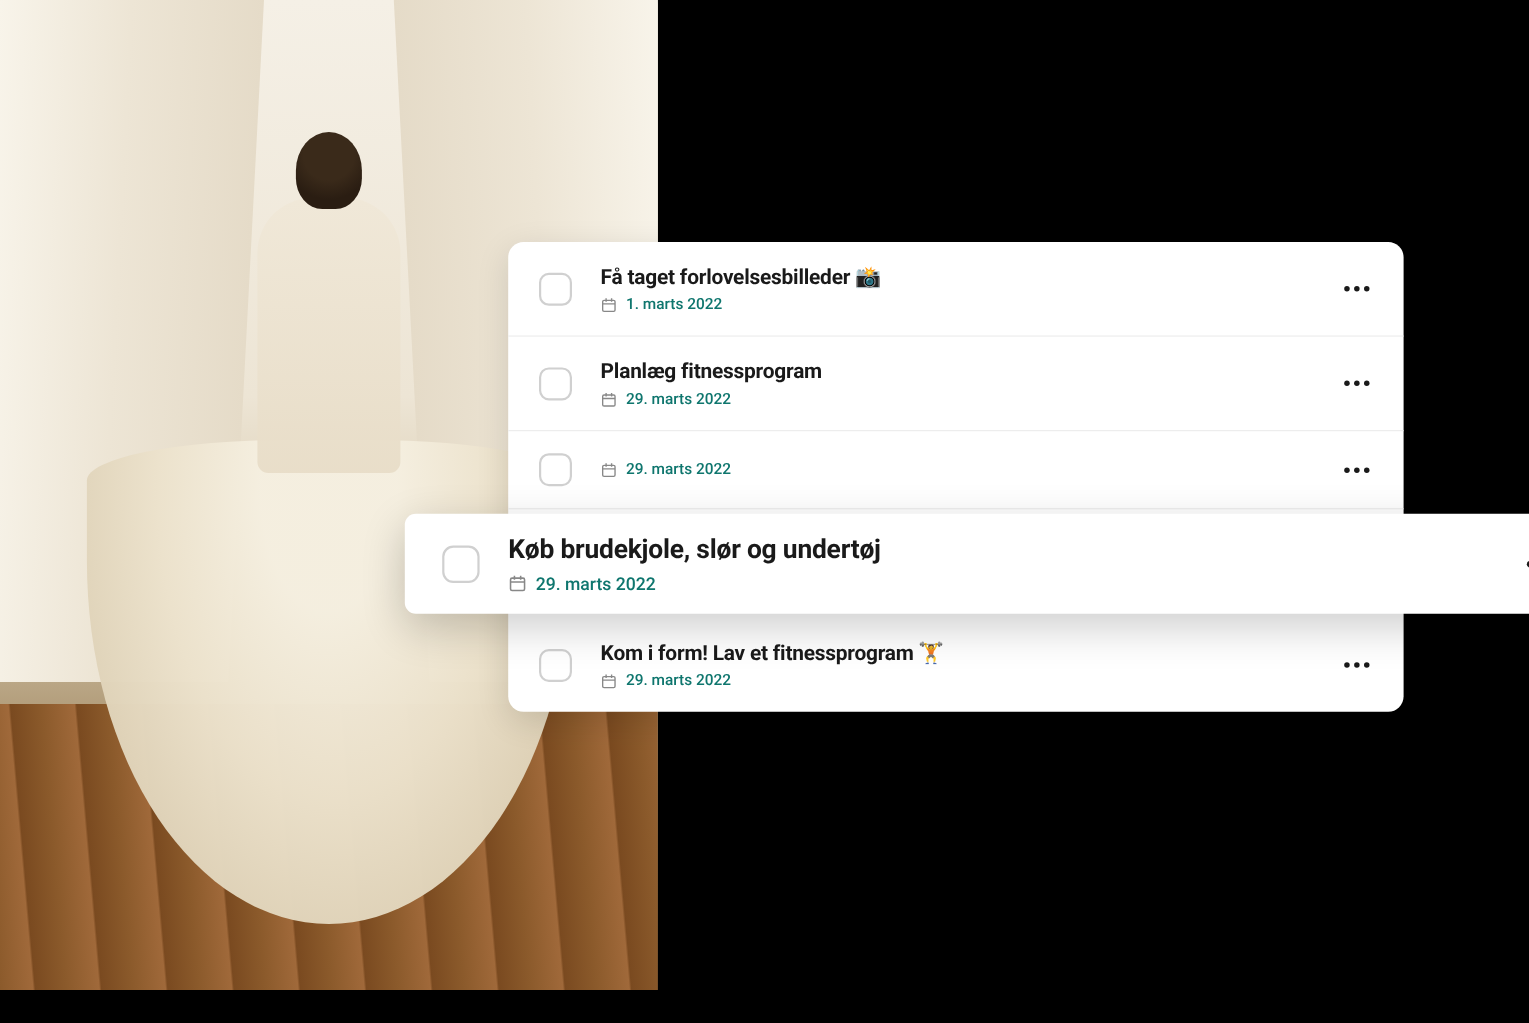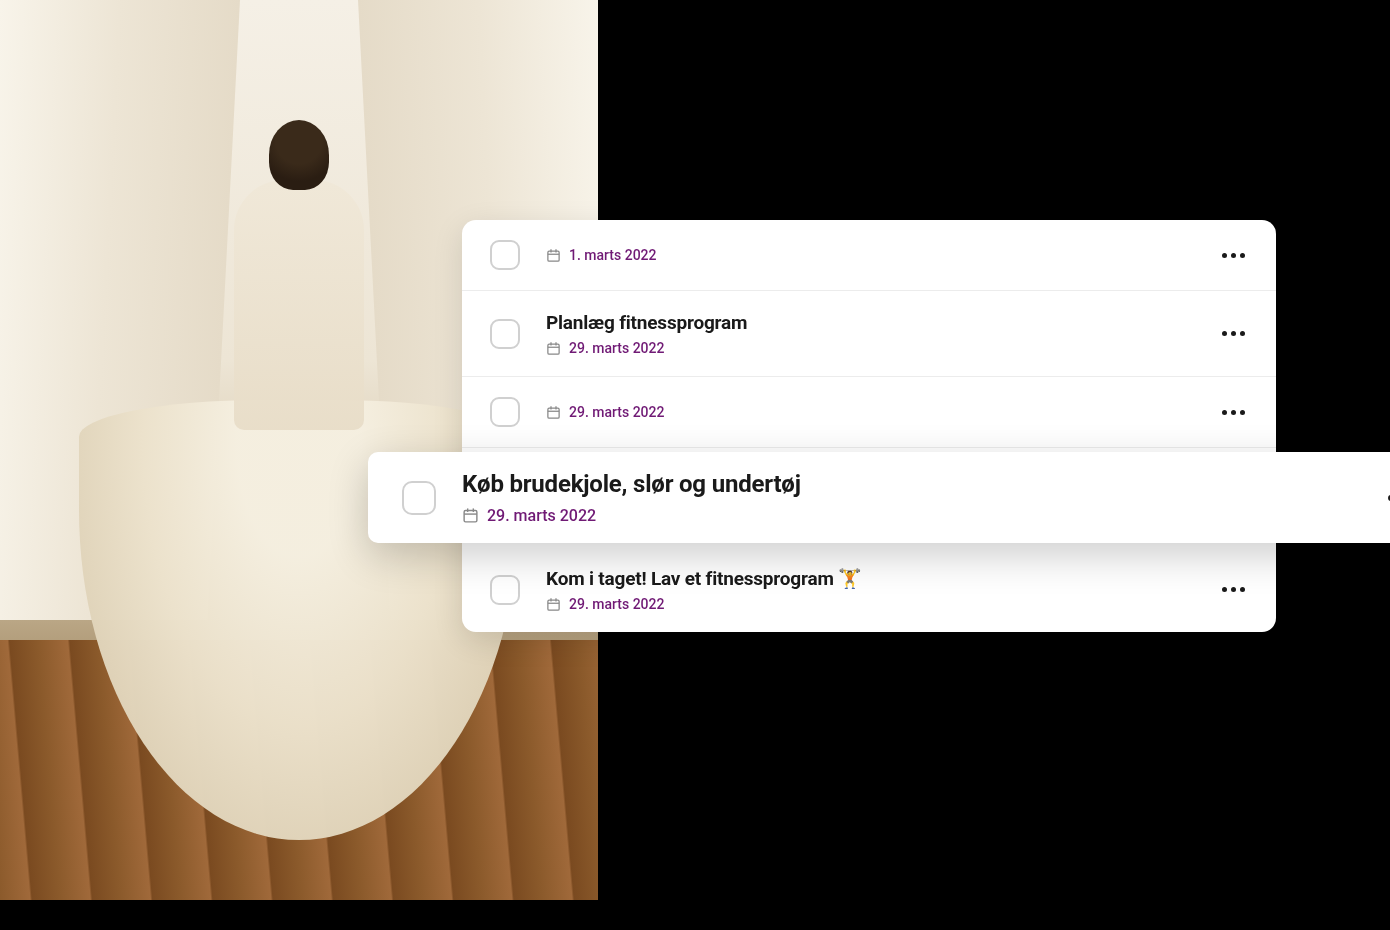--- a/index.html
+++ b/index.html
@@ -147,21 +147,21 @@
     }
     .task-item.highlighted .task-title {
       font-size: 24px;
       font-weight: 700;
       margin-bottom: 8px;
     }
     .task-date {
       display: flex;
       align-items: center;
       font-size: 14px;
-      color: #701a75;
+      color: #0f766e;
       font-weight: 500;
     }
     .task-item.highlighted .task-date {
       font-size: 16px;
     }
     .calendar-icon {
       width: 15px;
       height: 15px;
       margin-right: 8px;
       flex-shrink: 0;
@@ -201,20 +201,21 @@
     <div class="bride-body"></div>
     <div class="bride-head"></div>
   </div>
 </div>
 
 <div class="task-list">
 
   <div class="task-item">
     <div class="checkbox"></div>
     <div class="task-content">
+      <div class="task-title">Få taget forlovelsesbilleder 📸</div>
       <div class="task-date">
         <span class="calendar-icon">
           <svg viewBox="0 0 24 24" fill="none" stroke="#888" stroke-width="2">
               <rect x="3" y="5" width="18" height="16" rx="2"></rect>
               <line x1="8" y1="2" x2="8" y2="7"></line>
               <line x1="16" y1="2" x2="16" y2="7"></line>
               <line x1="3" y1="10" x2="21" y2="10"></line>
             </svg>
         </span>
         <span>1. marts 2022</span>
@@ -299,21 +300,21 @@
           <span class="dot"></span>
           <span class="dot"></span>
           <span class="dot"></span>
         </div>
     </div>
   </div>
 
   <div class="task-item">
     <div class="checkbox"></div>
     <div class="task-content">
-      <div class="task-title">Kom i taget! Lav et fitnessprogram 🏋️</div>
+      <div class="task-title">Kom i form! Lav et fitnessprogram 🏋️</div>
       <div class="task-date">
         <span class="calendar-icon">
           <svg viewBox="0 0 24 24" fill="none" stroke="#888" stroke-width="2">
               <rect x="3" y="5" width="18" height="16" rx="2"></rect>
               <line x1="8" y1="2" x2="8" y2="7"></line>
               <line x1="16" y1="2" x2="16" y2="7"></line>
               <line x1="3" y1="10" x2="21" y2="10"></line>
             </svg>
         </span>
         <span>29. marts 2022</span>

